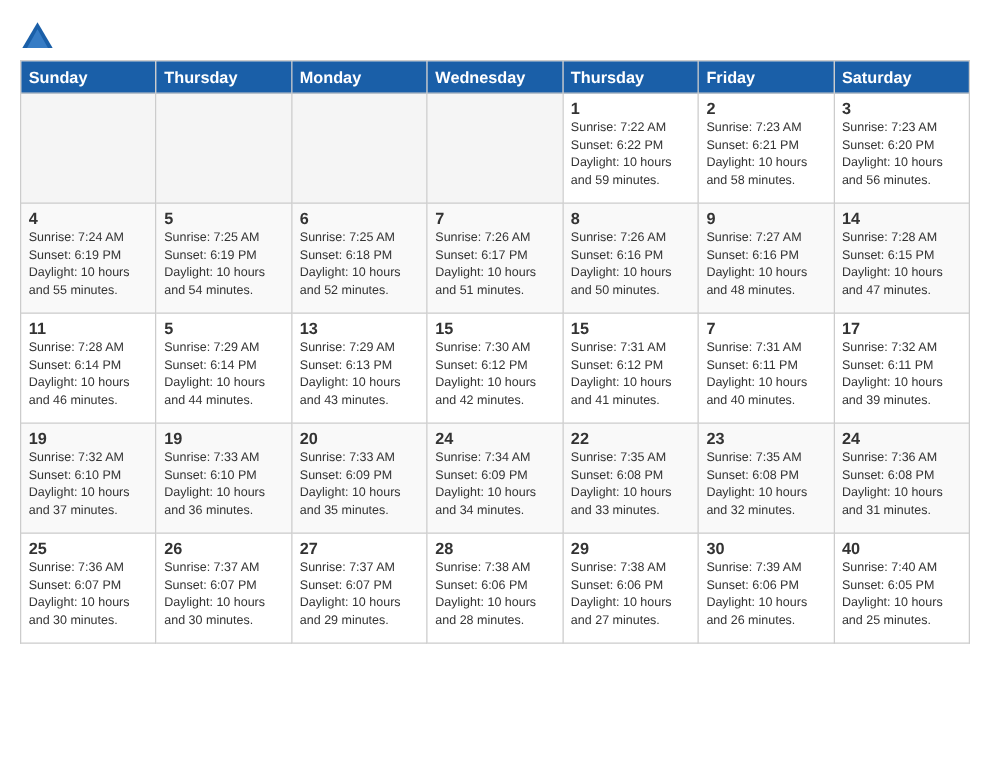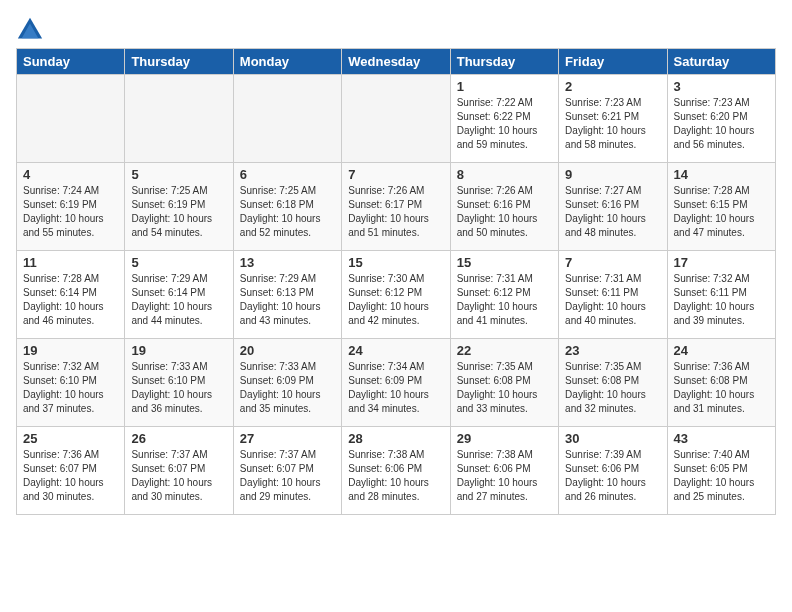--- a/index.html
+++ b/index.html
@@ -255,18 +255,18 @@
         </td>
         <td>
           <span class="day-num">29</span>
           <div class="day-info">Sunrise: 7:38 AM<br>Sunset: 6:06 PM<br>Daylight: 10 hours<br>and 27 minutes.</div>
         </td>
         <td>
           <span class="day-num">30</span>
           <div class="day-info">Sunrise: 7:39 AM<br>Sunset: 6:06 PM<br>Daylight: 10 hours<br>and 26 minutes.</div>
         </td>
         <td>
-          <span class="day-num">43</span>
+          <span class="day-num">40</span>
           <div class="day-info">Sunrise: 7:40 AM<br>Sunset: 6:05 PM<br>Daylight: 10 hours<br>and 25 minutes.</div>
         </td>
       </tr>
     </tbody>
 </table>
 
 </body></html>

